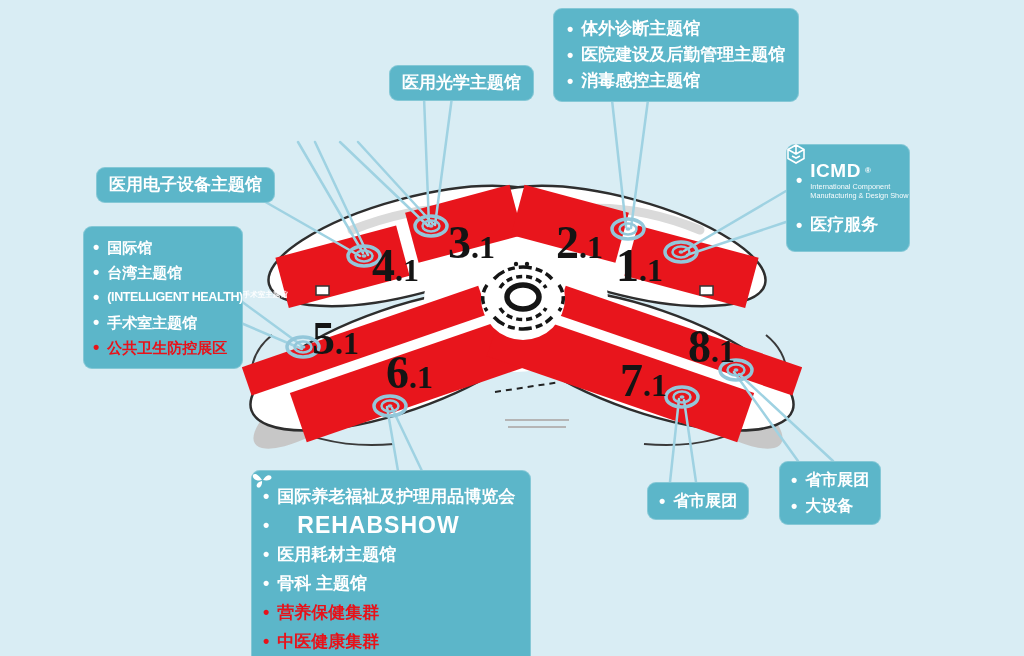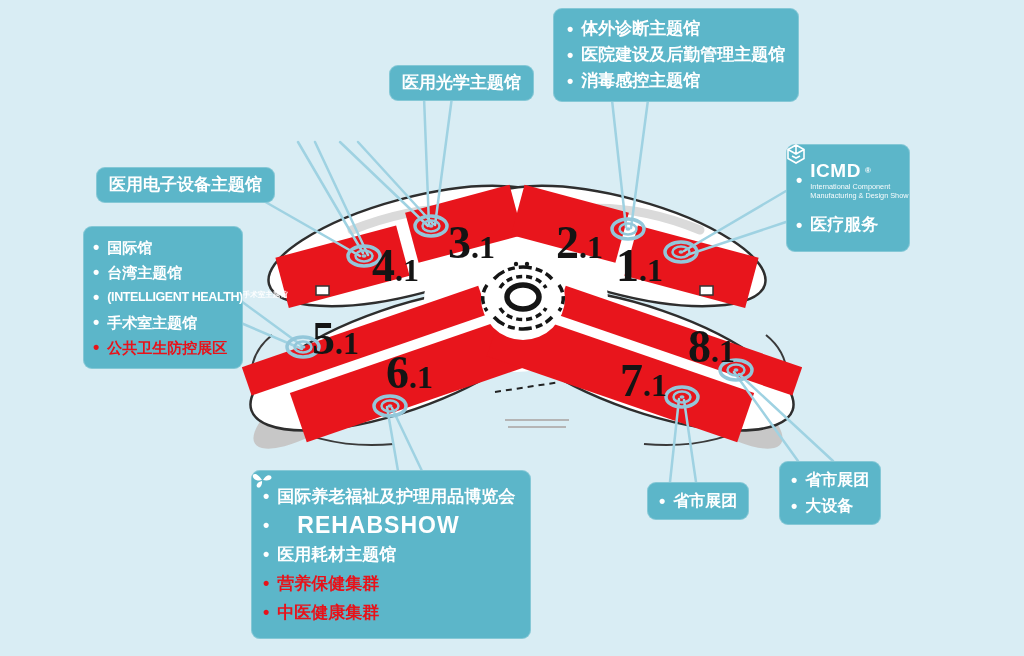--- a/index.html
+++ b/index.html
@@ -277,20 +277,23 @@
       <span class="logo-rehab">
         <svg width="24" height="20" viewBox="0 0 24 20">
           <path d="M11 10 C6 2 1 3 2 7 C3 10 7 11 11 10 Z M11 11 C6 12 4 16 7 17.5 C9.5 18.5 11.5 14 11 11 Z M12 10 C15 4 20 4 20.5 7.5 C21 10 16 11 12 10 Z" fill="#ffffff"></path>
         </svg>
         <span class="rehab-text">REHABSHOW</span>
       </span>
     </div>
     <div class="row">
         <span>医用耗材主题馆</span>
       </div>
+    <div class="row">
+        <span>骨科 主题馆</span>
+      </div>
     <div class="row red">
         <span>营养保健集群</span>
       </div>
     <div class="row red">
         <span>中医健康集群</span>
       </div>
   </div>
 
   <div class="box box-prov">
     <div class="row">

